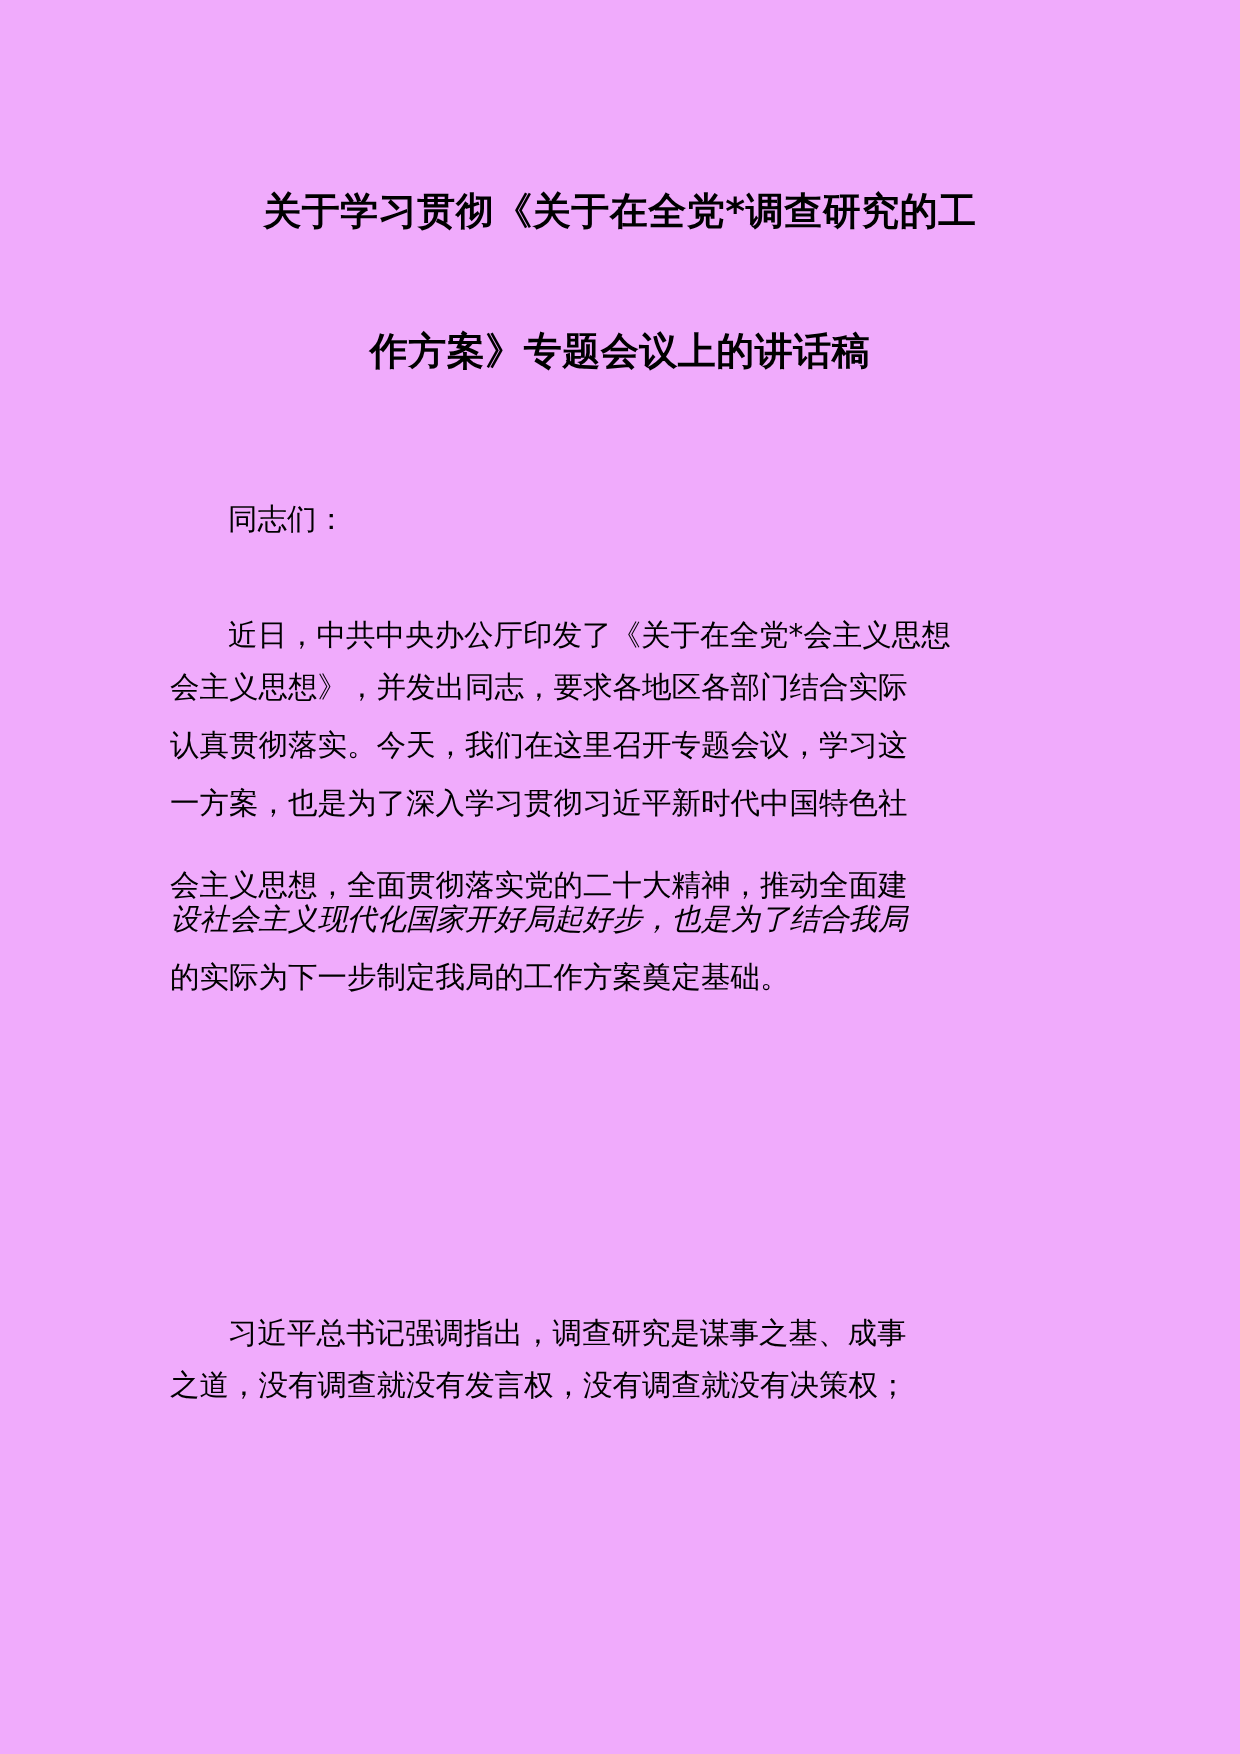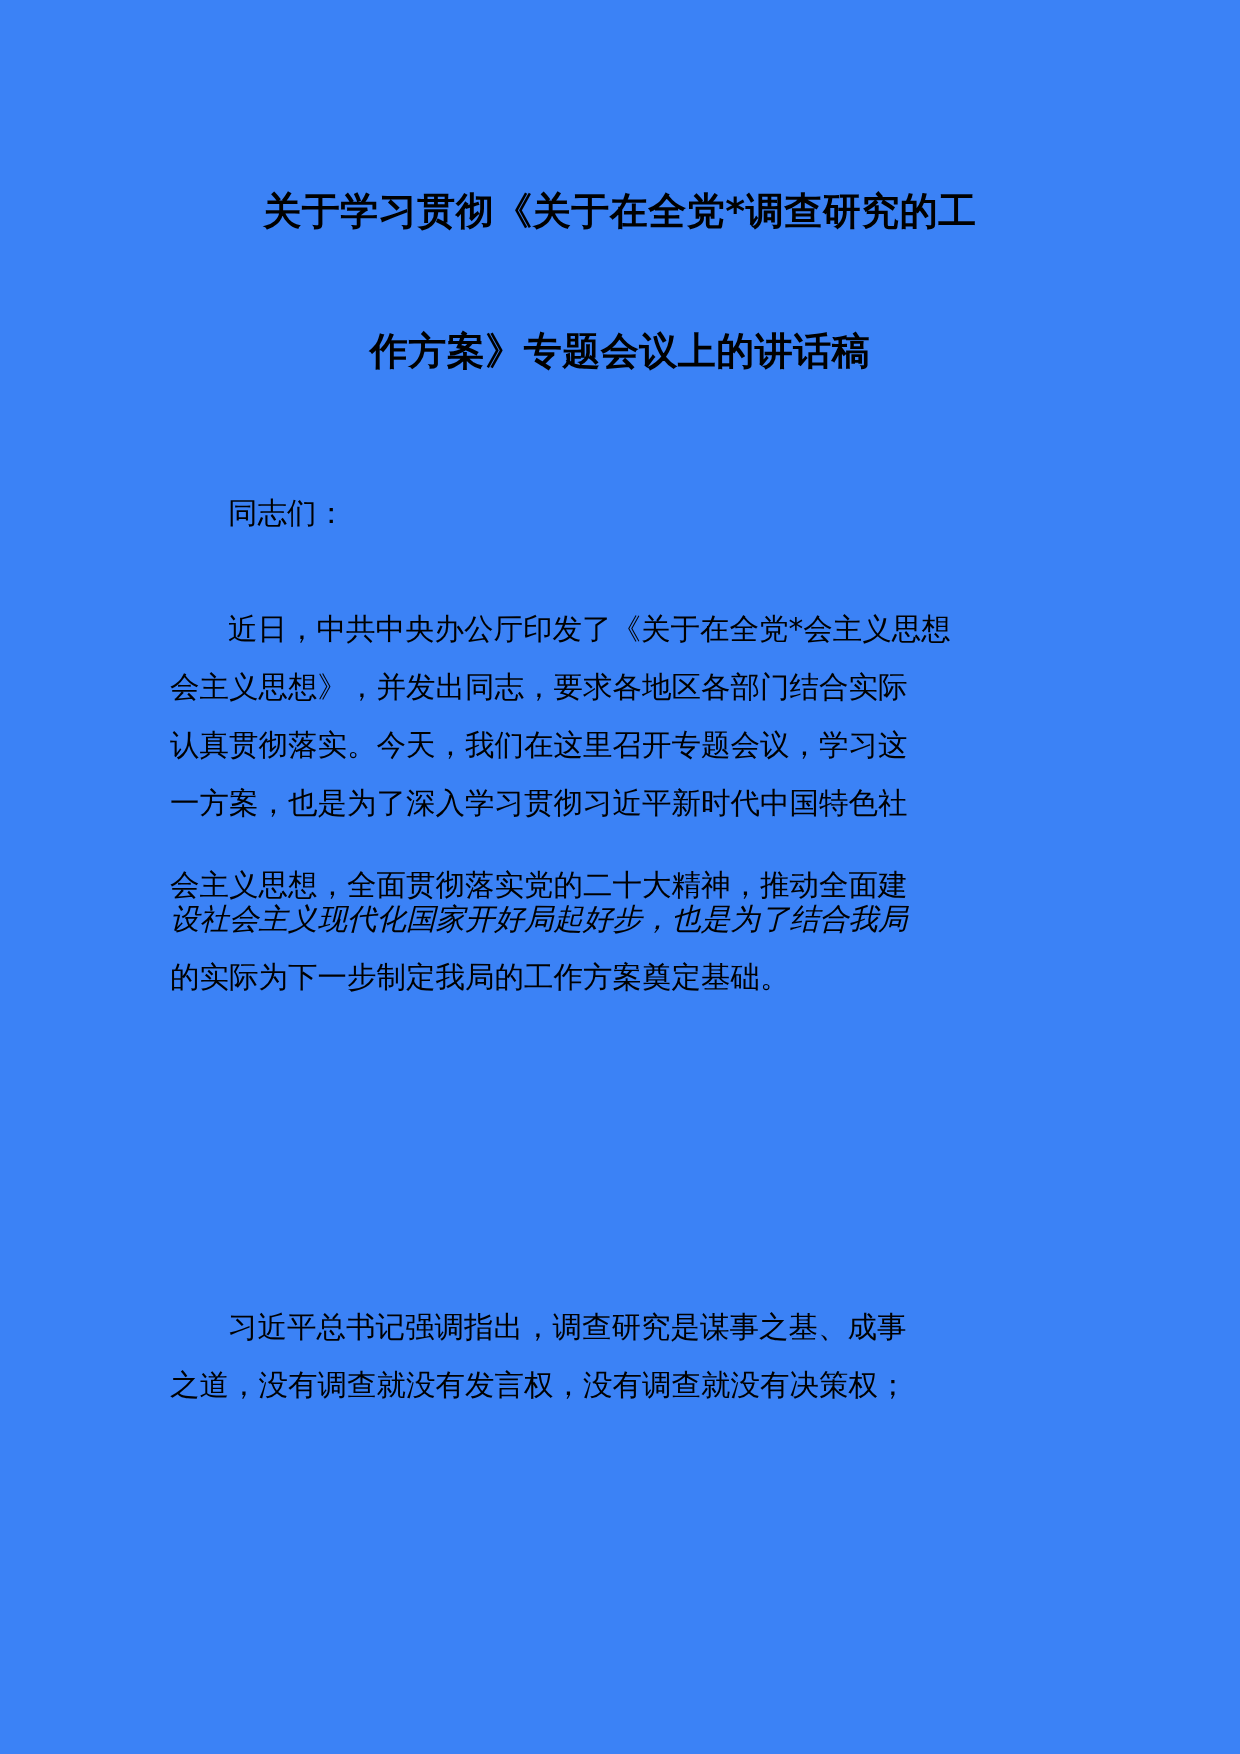--- a/index.html
+++ b/index.html
@@ -14,21 +14,21 @@
       overflow: hidden;
       font-family: "DejaVu Sans", "Liberation Sans", sans-serif;
       color: #000000;
     }
     .page {
       position: absolute;
       left: 0;
       top: 0;
       width: 1240px;
       height: 1754px;
-      background: #3b82f6;
+      background: #f0abfc;
     }
     .title {
       position: absolute;
       left: 150px;
       width: 940px;
       text-align: center;
       font-weight: bold;
       font-size: 38px;
       line-height: 48px;
       letter-spacing: 0.5px;
@@ -40,21 +40,21 @@
     .line {
       position: absolute;
       left: 170px;
       width: 780px;
       font-size: 29.5px;
       line-height: 40px;
       white-space: nowrap;
       margin: 0;
       letter-spacing: 0px;
     }
-    .indent { left: 228px; width: 720px; }
+    .indent { left: 228px; width: 720px; margin-top: 6px; }
   </style>
 </head>
 <body>
 
 <div class="page">
 
   <h1 class="title l1">关于学习贯彻《关于在全党*调查研究的工</h1>
   <h1 class="title l2">作方案》专题会议上的讲话稿</h1>
 
   <p class="line indent" style="top:493px;">同志们：</p>

